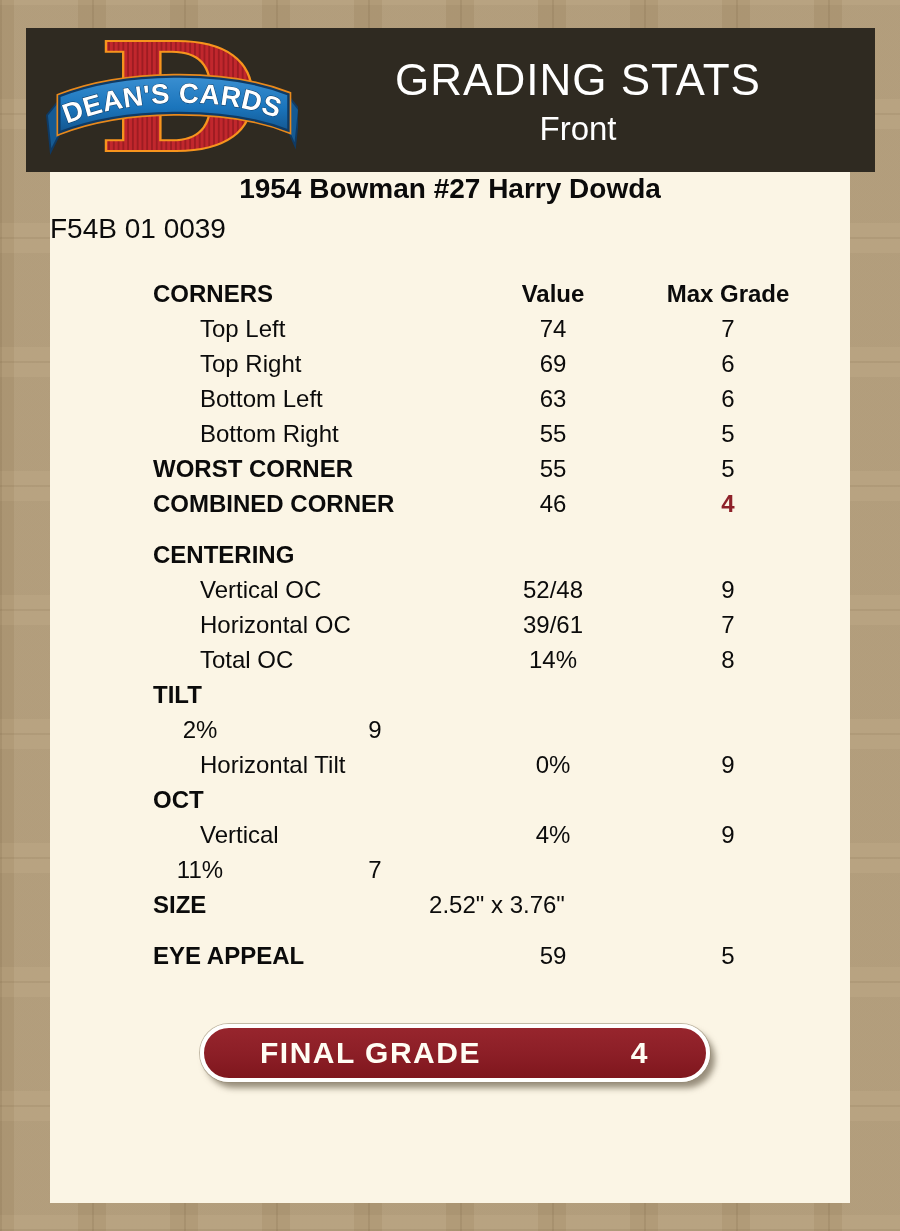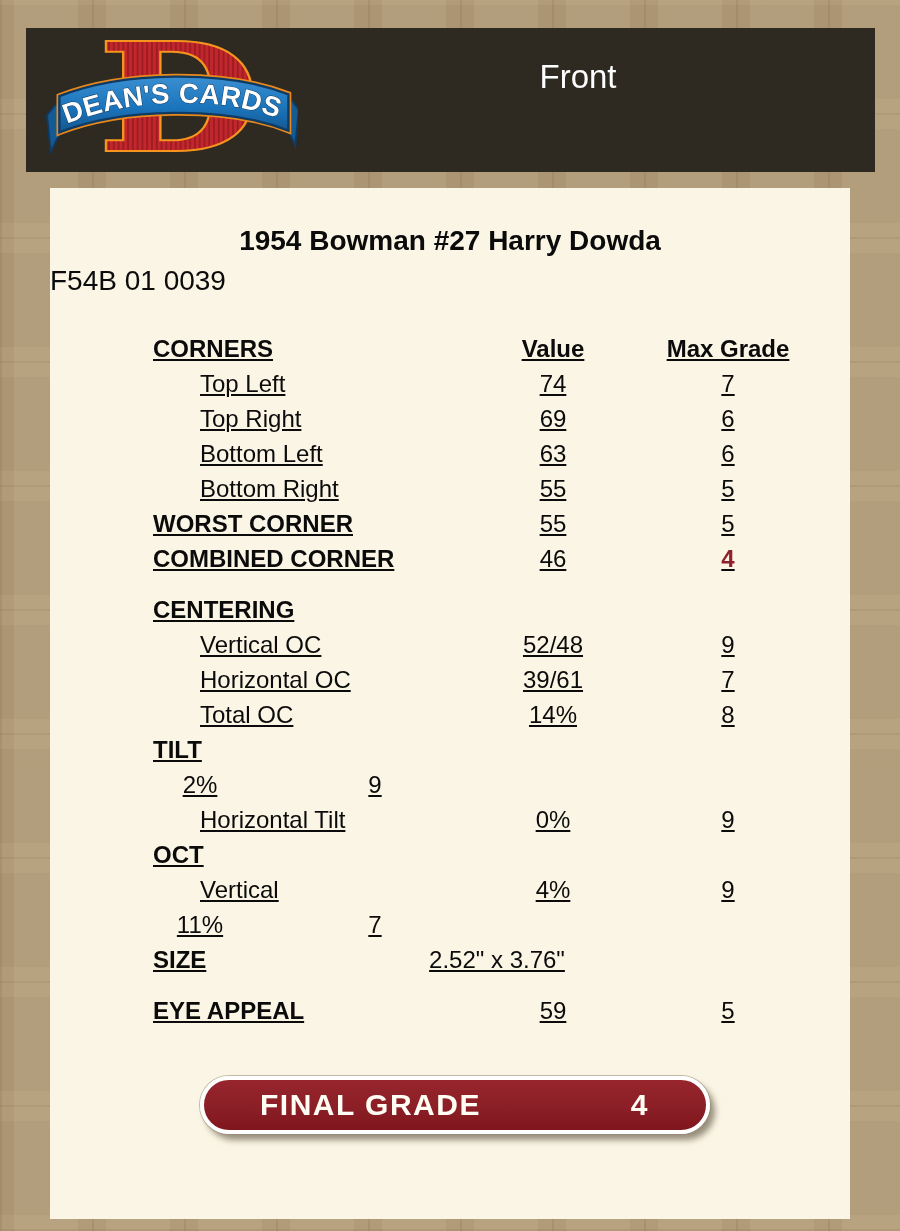--- a/index.html
+++ b/index.html
@@ -8,36 +8,36 @@
     font-family:"Liberation Sans",sans-serif;color:#0b0b0b;
     background-color:#b19b78;
     background-image:
       repeating-linear-gradient(90deg, rgba(116,94,62,.16) 0 2px, transparent 2px 92px),
       repeating-linear-gradient(0deg, rgba(116,94,62,.13) 0 2px, transparent 2px 124px),
       repeating-linear-gradient(90deg, transparent 0 14px, rgba(255,243,220,.09) 14px 78px, transparent 78px 92px),
       repeating-linear-gradient(0deg, transparent 0 16px, rgba(92,72,44,.07) 16px 110px, transparent 110px 124px);
   }
   .sheet{
     position:absolute;left:50px;top:172px;width:800px;height:1031px;
-    background:#fbf5e5;box-sizing:border-box;padding-top:36px;margin-top:16px;
+    background:#fbf5e5;box-sizing:border-box;
   }
   .header{
     position:absolute;left:26px;top:28px;width:849px;height:144px;
     background:#2f2a21;
   }
   .logo{position:absolute;left:20px;top:4px;width:252px;height:136px;}
   .titles{position:absolute;left:280px;right:25px;top:26px;text-align:center;color:#ffffff;}
   .title{font-size:44px;line-height:52px;letter-spacing:1px;font-weight:400;}
   .subtitle{font-size:33px;line-height:46px;font-weight:400;}
 
   .card-title{font-size:28px;line-height:34px;font-weight:bold;text-align:center;}
   .card-serial{font-size:28px;line-height:34px;margin-top:6px;}
 
   .grading-table{margin-top:30px;}
-  .row{display:flex;align-items:flex-end;height:35px;text-decoration:underline;}
+  .row{display:flex;align-items:center;height:35px;}
   .row.gap{margin-top:16px;}
   .cell{white-space:nowrap;font-size:24px;}
   .cell.label{width:353px;box-sizing:border-box;padding-left:103px;}
   .cell.label.indent{padding-left:150px;}
   .cell.bold{font-weight:bold;}
   .cell.value{width:300px;text-align:center;}
   .cell.value.wide{transform:translateX(-56px);}
   .cell.grade{width:50px;display:flex;justify-content:center;}
   .cell.grade.red{color:#8e2129;font-weight:bold;}
 
@@ -182,17 +182,18 @@
 
         <path d="M4,66 C 70,40 178,38 244,64 L244,102 C 178,76 70,78 4,104 Z" fill="none" stroke="#e8891c" stroke-width="6"></path>
         <path d="M4,66 C 70,40 178,38 244,64 L244,102 C 178,76 70,78 4,104 Z" fill="url(#ribbonGrad)" stroke="#0f3a64" stroke-width="2.5"></path>
         <path id="ribbon-text-path" d="M10,96 C 75,68 175,64 240,92" fill="none"></path>
         <text font-size="29" font-weight="bold" font-family="Liberation Sans, sans-serif" fill="#ffffff" stroke="#0e3a63" stroke-width="1" paint-order="stroke" letter-spacing="0.5">
           <textPath href="#ribbon-text-path" startOffset="2">DEAN'S CARDS</textPath>
         </text>
       </svg>
     </div>
     <div class="titles">
+      <div class="title">GRADING STATS</div>
       <div class="subtitle">Front</div>
     </div>
   </div>
 
 </div>
 
 </body></html>

